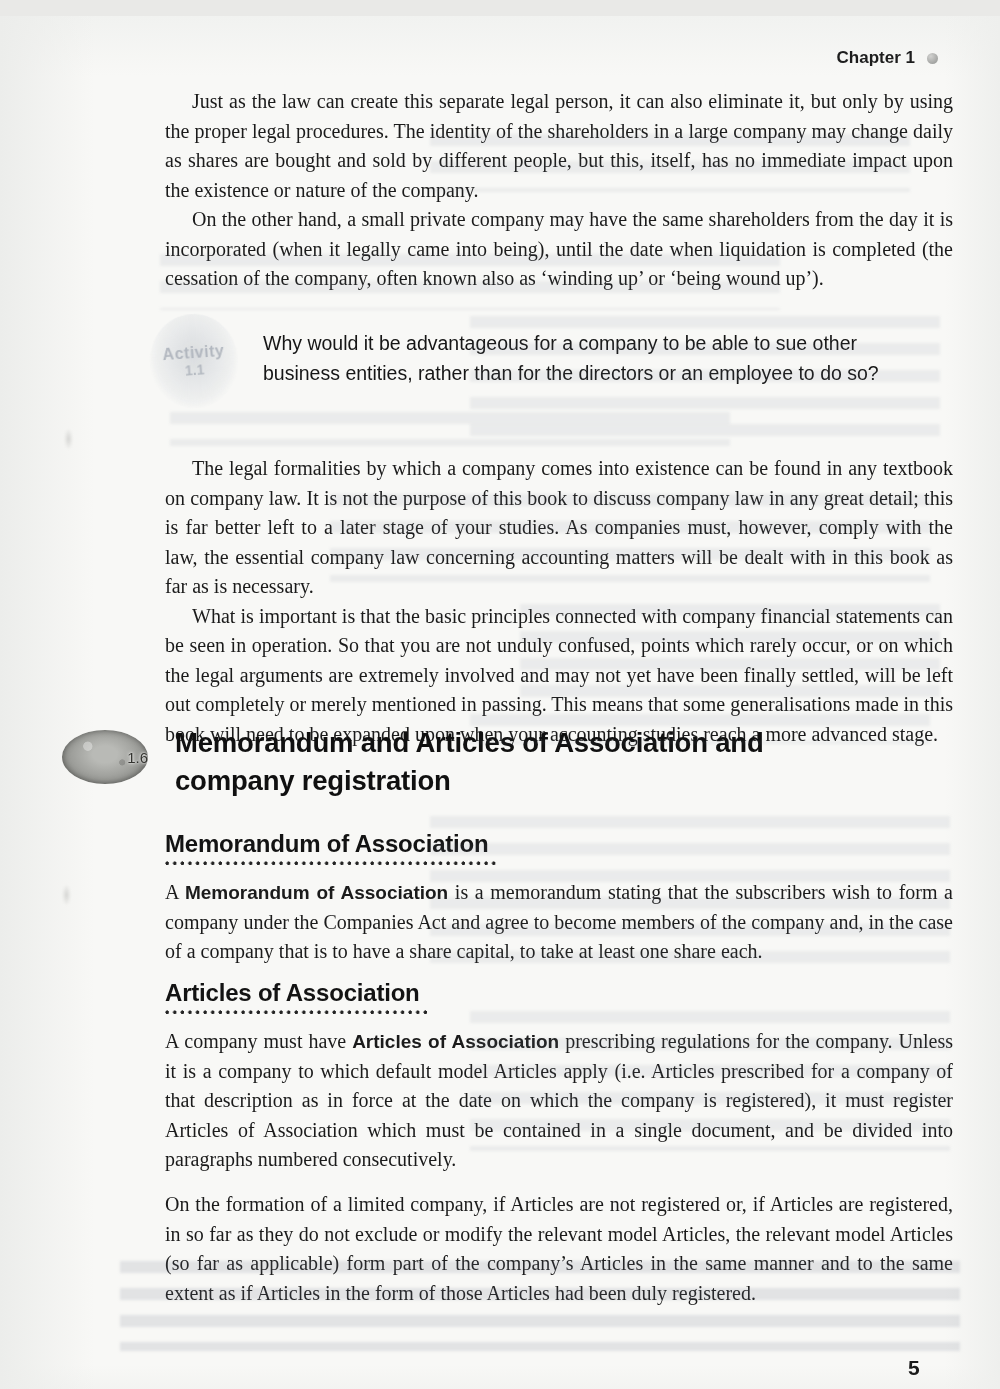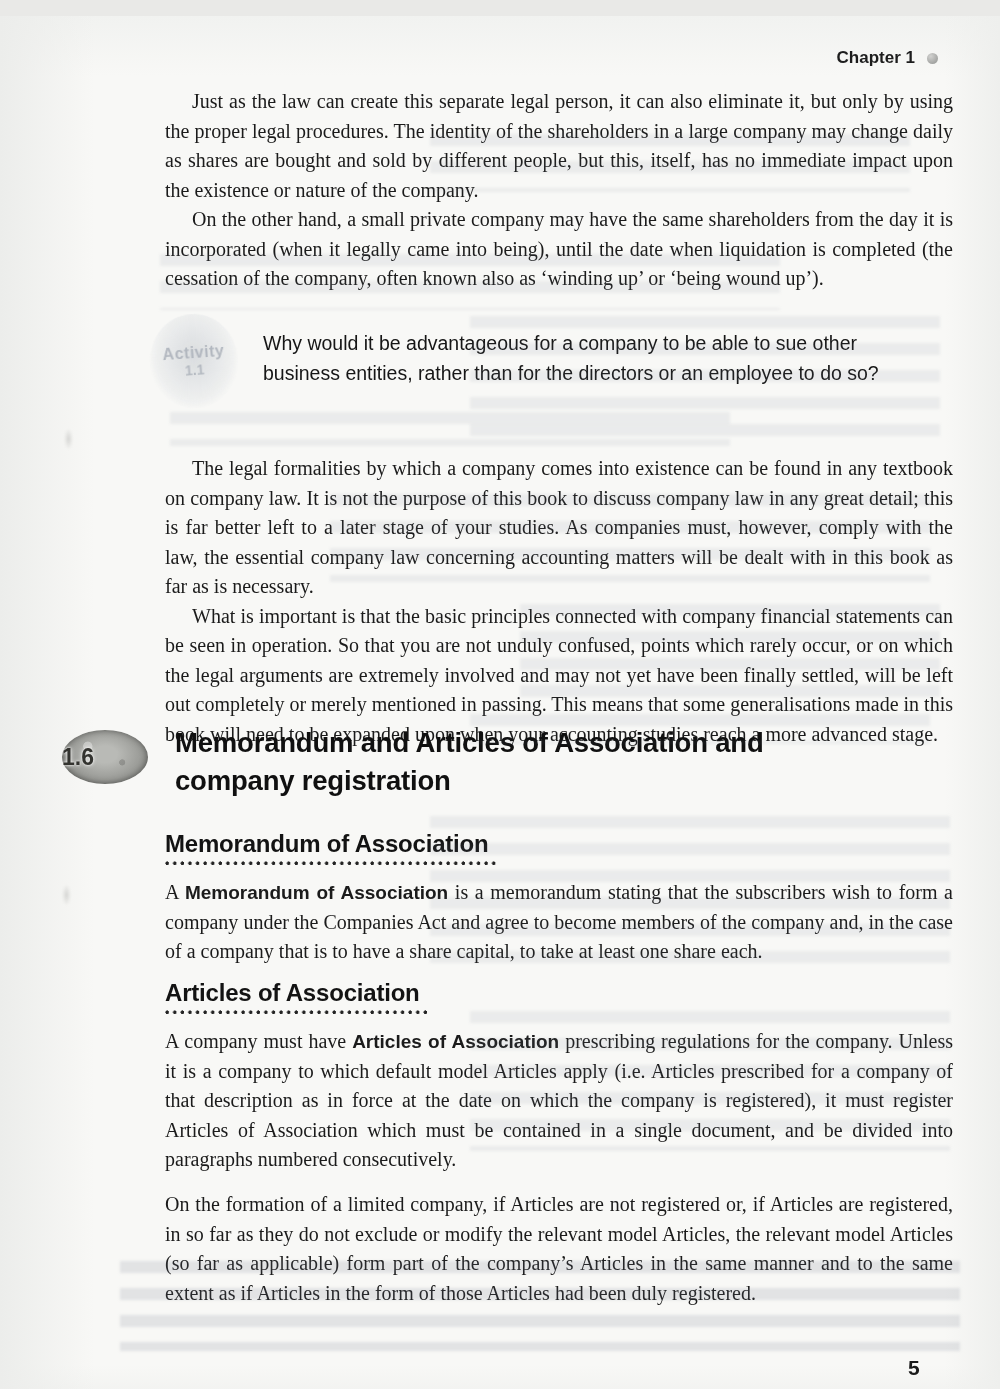--- a/index.html
+++ b/index.html
@@ -54,22 +54,22 @@
   }
   
   .section-head{position:absolute;left:62px;top:708px;width:880px;display:flex;align-items:flex-start;}
   .section-badge{
     flex:0 0 auto;margin-top:6px;
     width:86px;height:54px;border-radius:50%;
     background:
       radial-gradient(circle at 30% 30%, rgba(255,255,255,.35) 0 6%, transparent 7%),
       radial-gradient(circle at 70% 60%, rgba(60,60,58,.25) 0 4%, transparent 5%),
       radial-gradient(ellipse at 50% 45%, #b9bab6 20%, #9a9b97 60%, #6d6e6a 92%, #4a4b47 100%);
-    display:flex;align-items:center;justify-content:flex-start;
-    font-family:"Liberation Sans", sans-serif;font-weight:bold;font-size:23px;color:#33332f;
+    display:flex;align-items:center;justify-content:flex-end;
+    font-family:"Liberation Sans", sans-serif;font-weight:normal;font-size:15px;color:#33332f;
     text-shadow:0 0 4px #f4f4f2, 0 0 2px #ffffff;
     box-shadow:inset 0 0 6px rgba(40,40,38,.55);
   }
   .section-title{
     margin-left:27px;width:710px;
     font-family:"Liberation Sans", sans-serif;
     font-weight:bold;font-size:27.5px;line-height:38px;color:#101010;
     letter-spacing:-.2px;
   }
   

